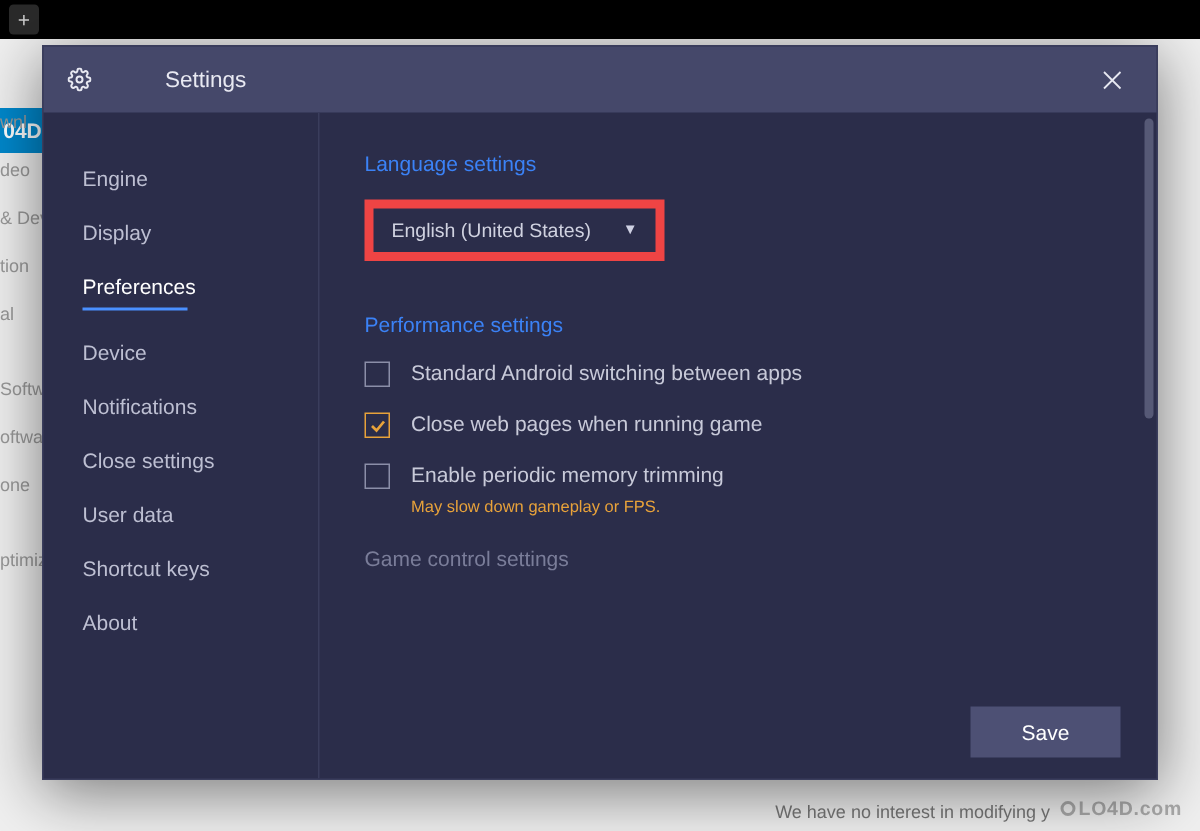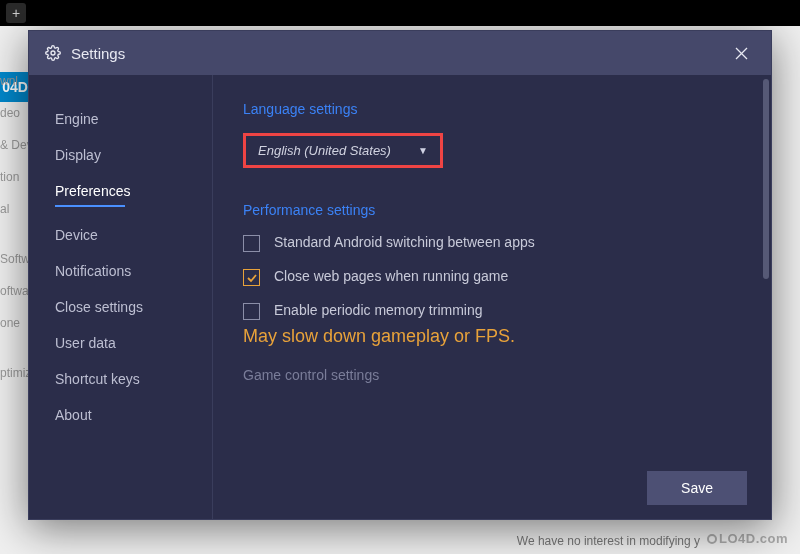--- a/index.html
+++ b/index.html
@@ -107,20 +107,21 @@
       flex-direction: column;
       color: #d0d2e0;
     }
     .modal-header {
       height: 44px;
       background: #45486a;
       display: flex;
       align-items: center;
       padding: 0 16px;
       color: #e8e9f2;
+      gap: 39px;
     }
     .modal-header .gear {
       margin-right: 10px;
       display: flex;
     }
     .modal-header .title {
       font-size: 15px;
       flex: 1;
     }
     .modal-header .close {
@@ -167,31 +168,30 @@
       padding: 26px 30px 10px 30px;
       position: relative;
       overflow: hidden;
     }
     .section-title {
       font-size: 14px;
       color: #3b82f6;
       margin-bottom: 16px;
     }
     .select-box {
-      border: 3px solid #ef4444;
+      border: 6px solid #ef4444;
       padding: 7px 12px;
       width: 200px;
       display: flex;
       align-items: center;
       justify-content: space-between;
       font-size: 13px;
       color: #d0d2e0;
       cursor: pointer;
       margin-bottom: 34px;
-      font-style: italic;
     }
     .select-box .caret {
       font-size: 10px;
       color: #cfd1e3;
     }
     .check-row {
       display: flex;
       align-items: flex-start;
       margin-bottom: 16px;
       cursor: pointer;
@@ -214,22 +214,23 @@
       display: block;
     }
     .checkbox svg {
       display: none;
     }
     .check-label {
       font-size: 14px;
       color: #c8cad9;
     }
     .hint {
-      font-size: 18px;
+      font-size: 11px;
       color: #e8a23a;
+      margin-left: 31px;
       margin-top: -10px;
       margin-bottom: 20px;
     }
     .dim-title {
       font-size: 14px;
       color: #7a7d99;
       margin-top: 10px;
     }
     .scrollbar {
       position: absolute;

